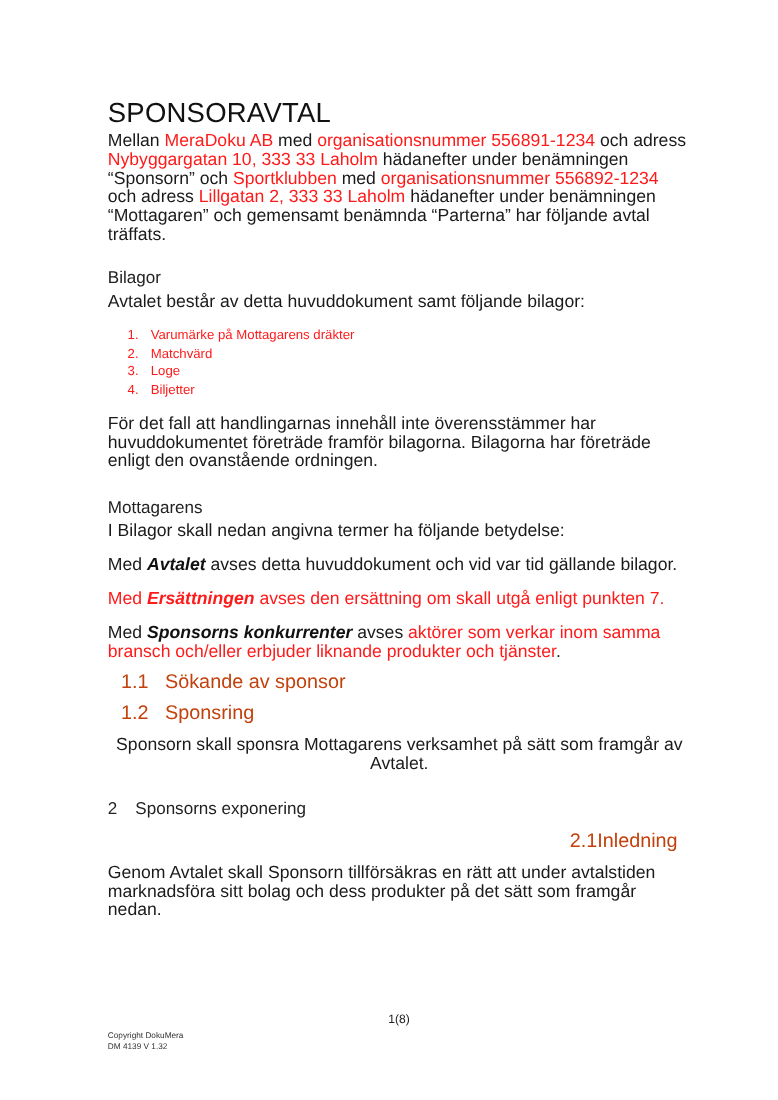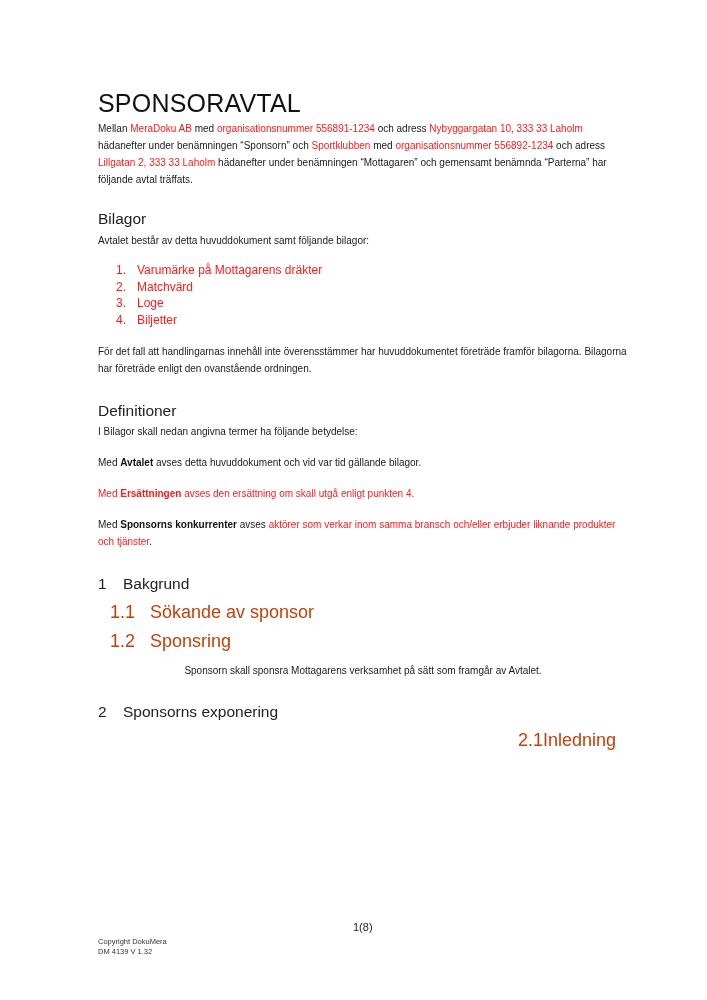--- a/index.html
+++ b/index.html
@@ -2,30 +2,30 @@
 <html><head>
 <meta charset="utf-8">
 <style>
   html, body { margin: 0; padding: 0; background: #ffffff; }
   body { width: 707px; height: 1000px; position: relative; overflow: hidden;
          font-family: "Liberation Sans", "DejaVu Sans", sans-serif; color: #1a1a1a; }
   .page { position: absolute; left: 12px; top: 0; width: 707px; height: 1000px; background: #fff; }
   .content { position: absolute; left: 86px; top: 88px; width: 530px; }
   .red { color: #ff1a1a; }
   .title { font-size: 25px; letter-spacing: 0.2px; font-weight: normal; margin: 0; line-height: 30px; color: #111; }
-  p { margin: 0; font-size: 10px; line-height: 17px; }
+  p { margin: 0; font-size: 16px; line-height: 17px; }
   .h-sec { font-size: 15.5px; margin: 0; line-height: 20px; color: #222; font-weight: normal; }
   .h-num { font-size: 15.5px; margin: 0; line-height: 20px; color: #222; font-weight: normal; }
   .h-num .n { display: inline-block; width: 25px; }
   .h-sub { font-size: 18px; margin: 12px; line-height: 17px; color: #c2410c; font-weight: normal; }
   .h-sub .n { display: inline-block; width: 40px; }
   ol { margin: 0; padding: 0; list-style: none; }
   ol li { font-size: 12px; line-height: 16.6px; color: #ff1a1a; }
   ol li .n { display: inline-block; width: 21px; text-align: left; }
-  b { font-weight: bold; color: #111; }
+  b { font-weight: bold; color: #111; font-style: italic; }
   .red b { color: #ff1a1a; }
   .footer-page { position: absolute; left: 341px; top: 921px; font-size: 11px; color: #222; }
   .footer-copy { position: absolute; left: 86px; top: 937px; font-size: 7.5px; line-height: 10px; color: #333; }
 </style>
 </head>
 <body>
 
 <div class="page">
   <div class="content">
 
@@ -40,55 +40,53 @@
 
     <ol style="margin-top:13px; margin-left:18px;">
       <li><span class="n">1.</span><span>Varumärke på Mottagarens dräkter</span></li>
       <li><span class="n">2.</span><span>Matchvärd</span></li>
       <li><span class="n">3.</span><span>Loge</span></li>
       <li><span class="n">4.</span><span>Biljetter</span></li>
     </ol>
 
     <p style="margin-top:15px;">För det fall att handlingarnas innehåll inte överensstämmer har huvuddokumentet företräde framför bilagorna. Bilagorna har företräde enligt den ovanstående ordningen.</p>
 
-    <h2 class="h-sec" style="margin-top:24px;">Definitioner</h2>
+    <h2 class="h-sec" style="margin-top:24px;">Mottagarens</h2>
     <p style="margin-top:2px;">I Bilagor skall nedan angivna termer ha följande betydelse:</p>
 
     <p style="margin-top:14px;">
       <span>Med </span><b>Avtalet</b><span> avses detta huvuddokument och vid var tid gällande bilagor.</span>
     </p>
 
     <p class="red" style="margin-top:14px;">
-      <span>Med </span><b>Ersättningen</b><span> avses den ersättning om skall utgå enligt punkten 4.</span>
+      <span>Med </span><b>Ersättningen</b><span> avses den ersättning om skall utgå enligt punkten 7.</span>
     </p>
 
     <p style="margin-top:14px;">
       <span>Med </span><b>Sponsorns konkurrenter</b><span> avses </span><span class="red">aktörer som verkar inom samma bransch och/eller erbjuder liknande produkter och tjänster</span><span>.</span>
     </p>
 
-    <h2 class="h-num" style="margin-top:24px;">
-      <span class="n">1</span><span>Bakgrund</span>
-    </h2>
 
     <h3 class="h-sub" style="margin-top:10px;">
       <span class="n">1.1</span><span>Sökande av sponsor</span>
     </h3>
 
     <h3 class="h-sub" style="margin-top:12px;">
       <span class="n">1.2</span><span>Sponsring</span>
     </h3>
     <p style="margin-top:2px;text-align:center;">Sponsorn skall sponsra Mottagarens verksamhet på sätt som framgår av Avtalet.</p>
 
     <h2 class="h-num" style="margin-top:23px;">
       <span class="n">2</span><span>Sponsorns exponering</span>
     </h2>
 
     <h3 class="h-sub" style="margin-top:10px;text-align:right;">
       <span class="n">2.1</span><span>Inledning</span>
     </h3>
+    <p style="margin-top:2px;">Genom Avtalet skall Sponsorn tillförsäkras en rätt att under avtalstiden marknadsföra sitt bolag och dess produkter på det sätt som framgår nedan.</p>
   </div>
 
   <div class="footer-page">1(8)</div>
   <div class="footer-copy">
     <div>Copyright DokuMera</div>
     <div>DM 4139 V 1.32</div>
   </div>
 </div>
 
 </body></html>

